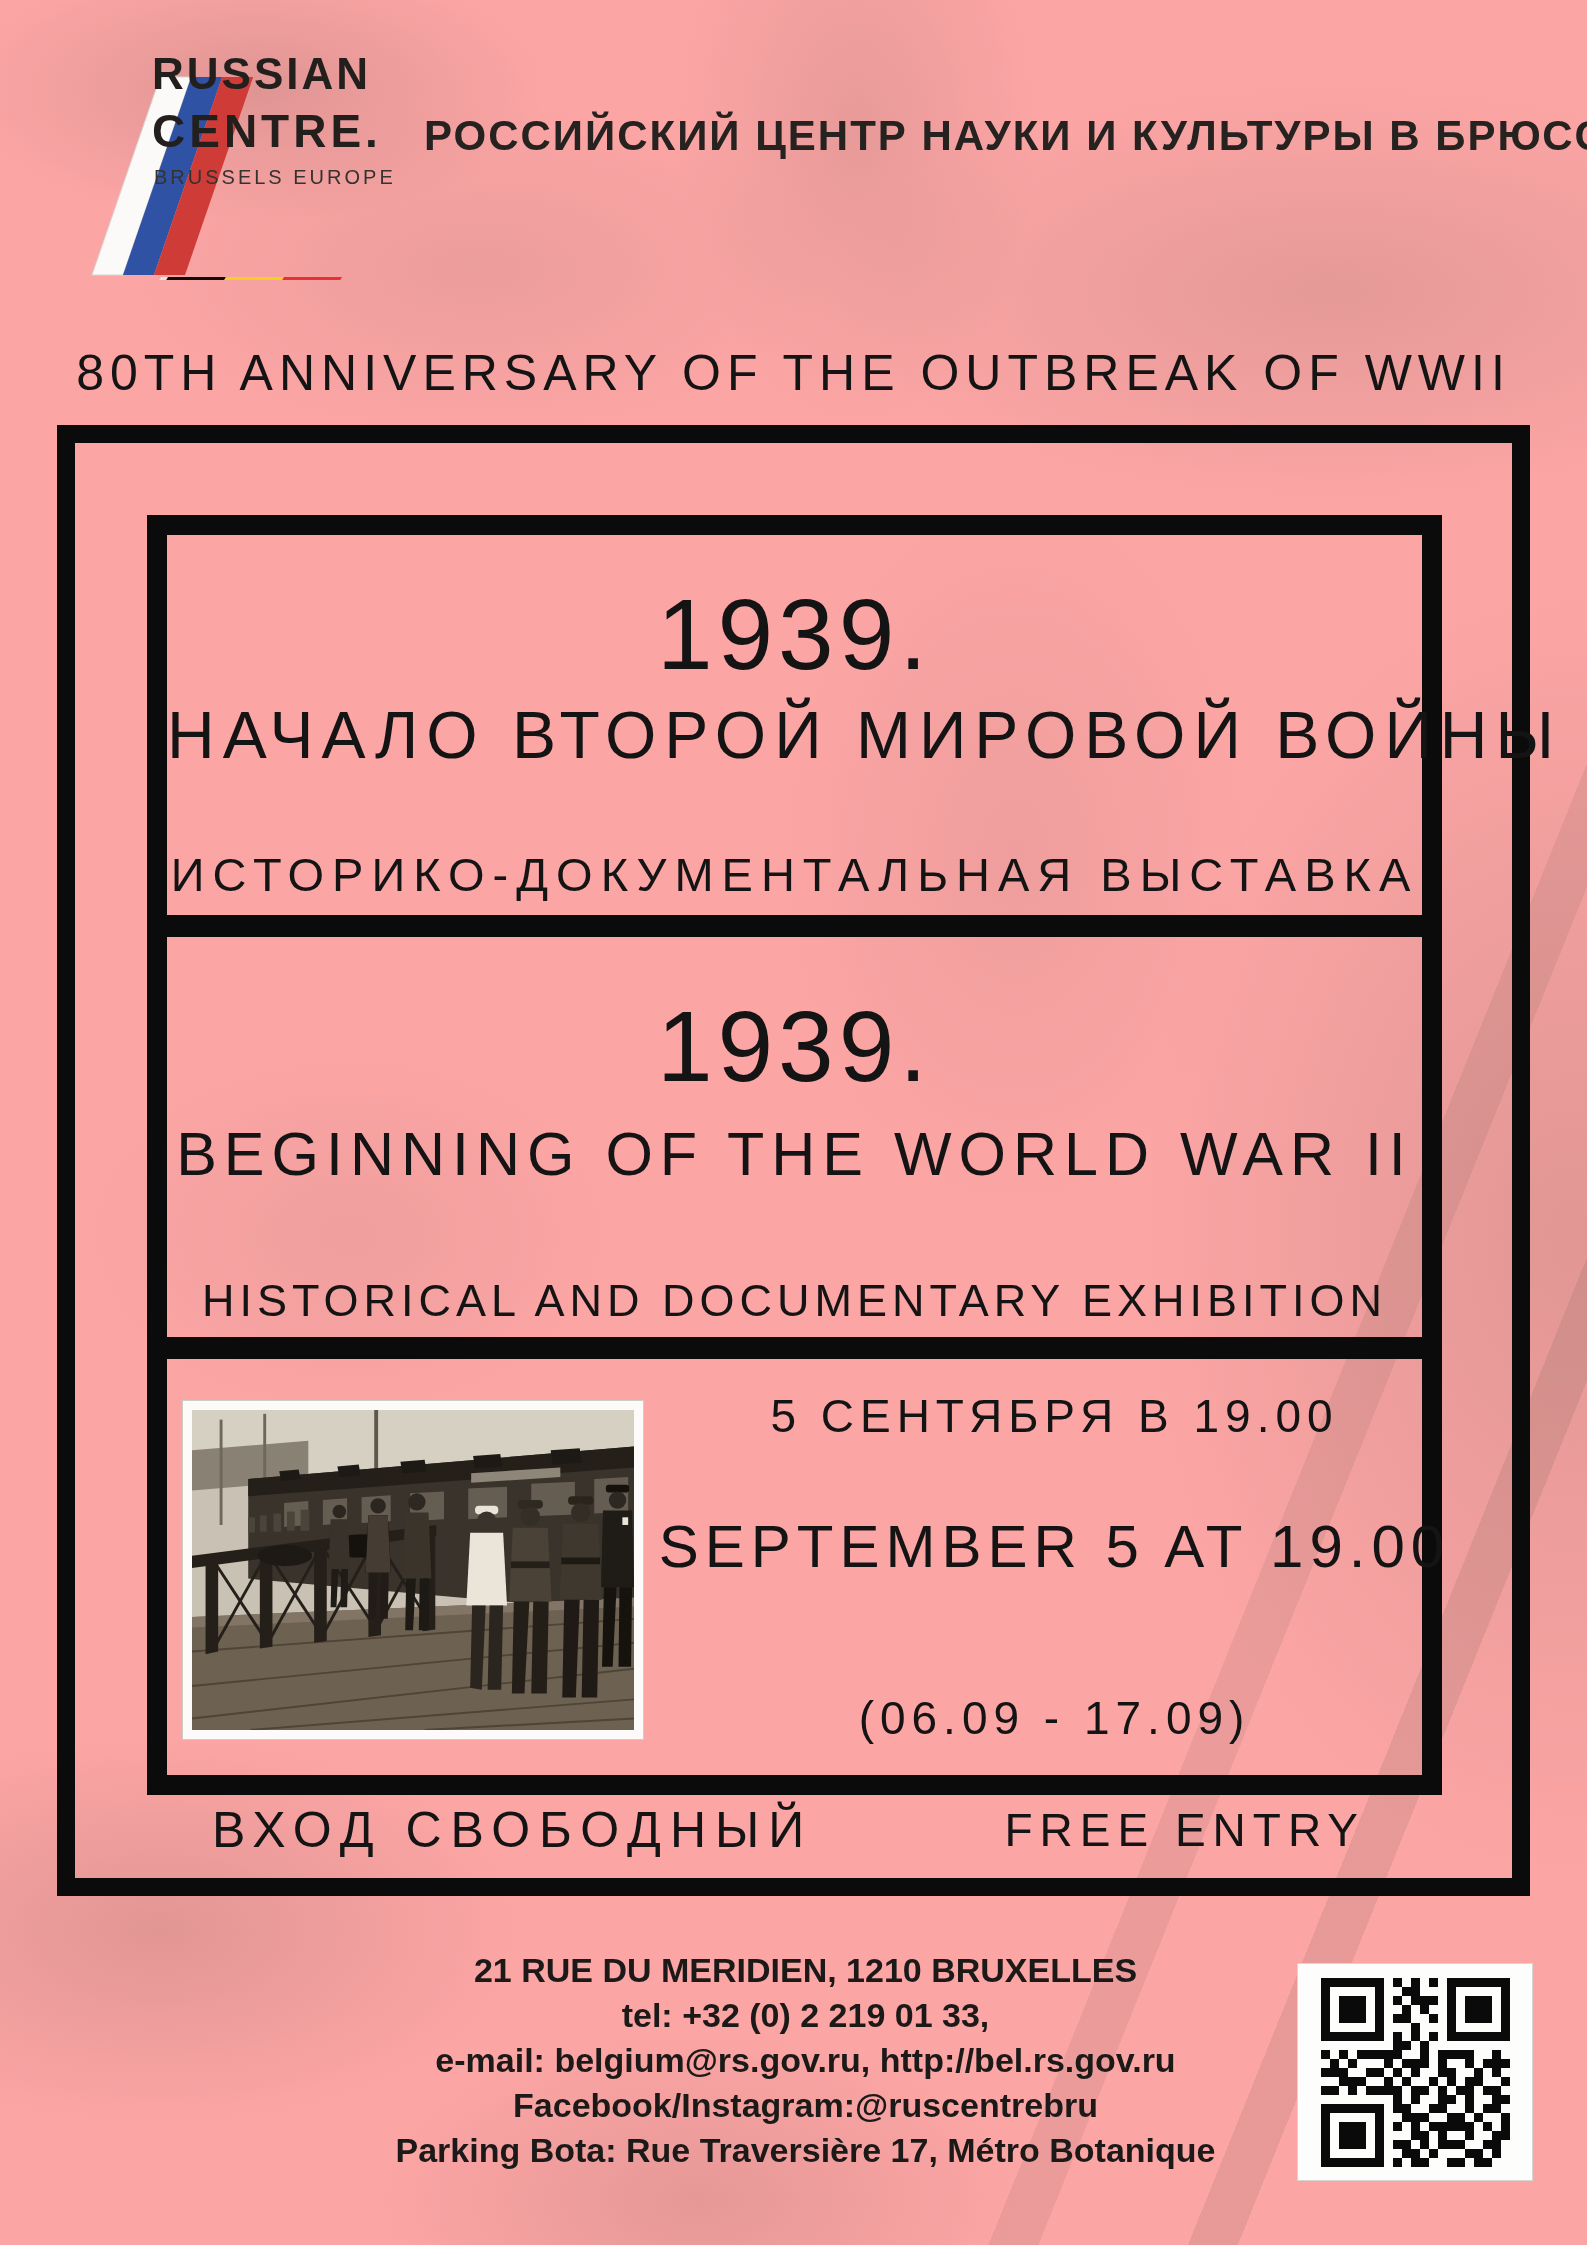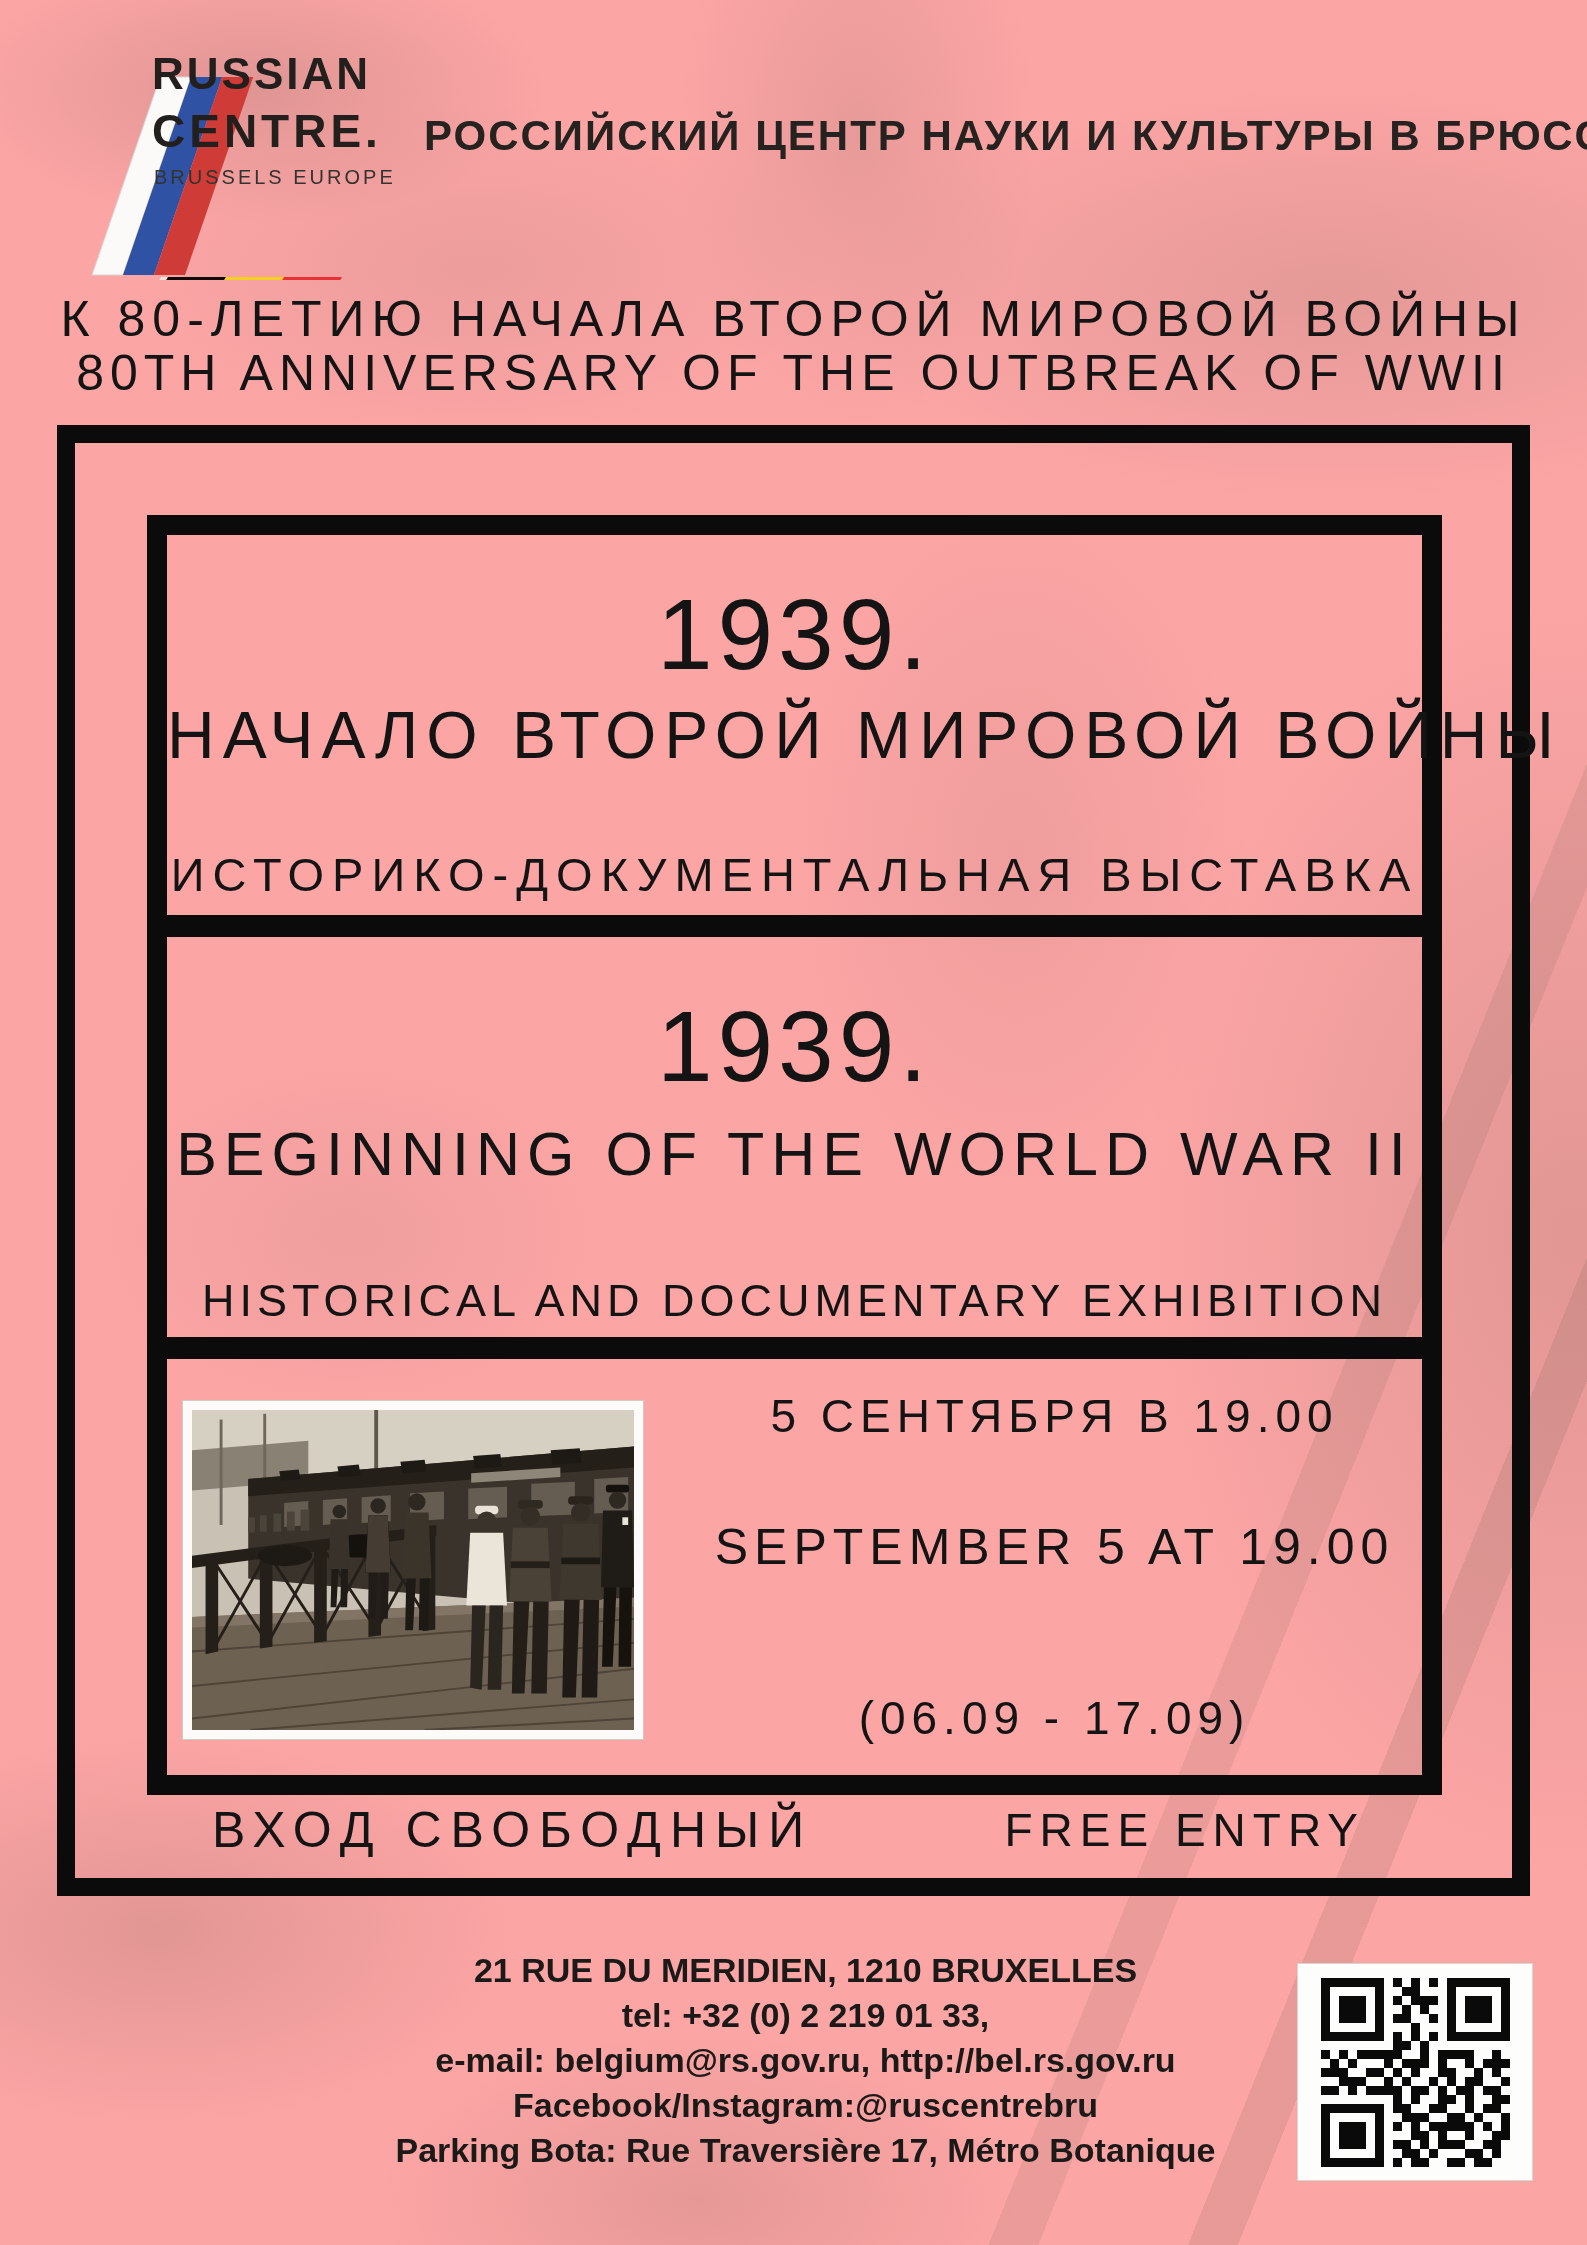--- a/index.html
+++ b/index.html
@@ -68,21 +68,20 @@
       <rect x="116" y="0" width="58" height="68" fill="#e73137"></rect>
     </g>
   </svg>
 
   <div class="abs wordmark" style="left:152px;top:52px;font-size:44px;letter-spacing:3px;">RUSSIAN</div>
   <div class="abs wordmark" style="left:152px;top:108px;font-size:46px;letter-spacing:4px;">CENTRE.</div>
   <div class="abs wm-sub" style="left:154px;top:166px;font-size:20px;letter-spacing:3px;">BRUSSELS EUROPE</div>
 
   <div class="abs orgname" style="left:424px;top:112px;font-size:42px;letter-spacing:2px;">РОССИЙСКИЙ ЦЕНТР НАУКИ И КУЛЬТУРЫ В БРЮССЕЛЕ</div>
 
-  <div class="abs disp ctr" style="top:290px;font-size:50px;letter-spacing:7px;">К 80-ЛЕТИЮ НАЧАЛА ВТОРОЙ МИРОВОЙ ВОЙНЫ</div>
   <div class="abs disp ctr" style="top:344px;font-size:50px;letter-spacing:6px;">80TH ANNIVERSARY OF THE OUTBREAK OF WWII</div>
 
   <div class="abs outer-frame">
 
     <div class="inner-box">
 
       <div class="sect" style="height:380px;">
         <div class="abs disp ctr" style="top:42px;font-size:100px;letter-spacing:5px;">1939.</div>
         <div class="abs disp ctr" style="top:162px;font-size:66px;letter-spacing:8px;">НАЧАЛО ВТОРОЙ МИРОВОЙ ВОЙНЫ</div>
         <div class="abs disp ctr" style="top:312px;font-size:47px;letter-spacing:8px;">ИСТОРИКО-ДОКУМЕНТАЛЬНАЯ ВЫСТАВКА</div>
@@ -211,21 +210,21 @@
               <polygon points="424,105 454,105 456,185 422,185" fill="#1f1b16"></polygon>
               <rect x="444" y="112" width="6" height="8" fill="#e9e4d7"></rect>
               <polygon points="425,185 438,185 434,268 423,268" fill="#16120e"></polygon>
               <polygon points="441,185 454,185 453,268 440,268" fill="#16120e"></polygon>
             </g>
           </svg>
         </div>
 
         <div class="times">
           <div class="disp" style="font-size:46px;letter-spacing:6px;">5 СЕНТЯБРЯ В 19.00</div>
-          <div class="disp" style="font-size:50px;letter-spacing:6px;">SEPTEMBER 5 AT 19.00</div>
+          <div class="disp" style="font-size:60px;letter-spacing:6px;">SEPTEMBER 5 AT 19.00</div>
           <div class="disp" style="font-size:46px;letter-spacing:6px;margin-top:41px;">(06.09 - 17.09)</div>
         </div>
       </div>
     </div>
 
     <div class="entry-row">
       <div class="disp" style="font-size:50px;letter-spacing:9px;">ВХОД СВОБОДНЫЙ</div>
       <div class="disp" style="font-size:46px;letter-spacing:7px;">FREE ENTRY</div>
     </div>
   </div>

